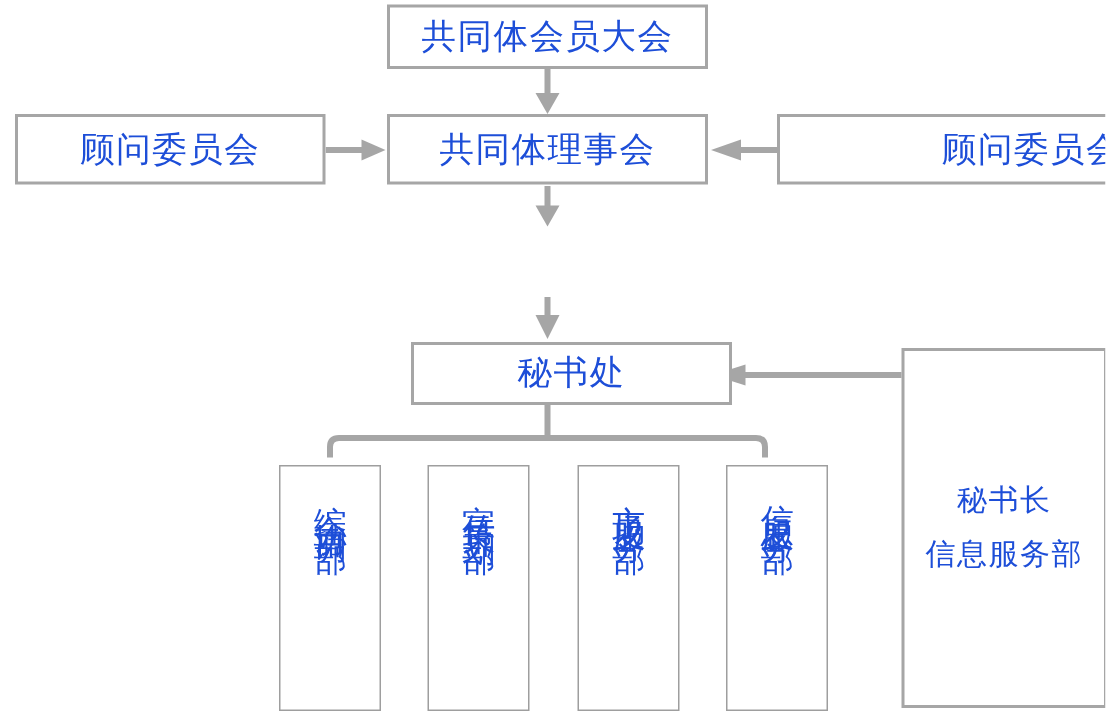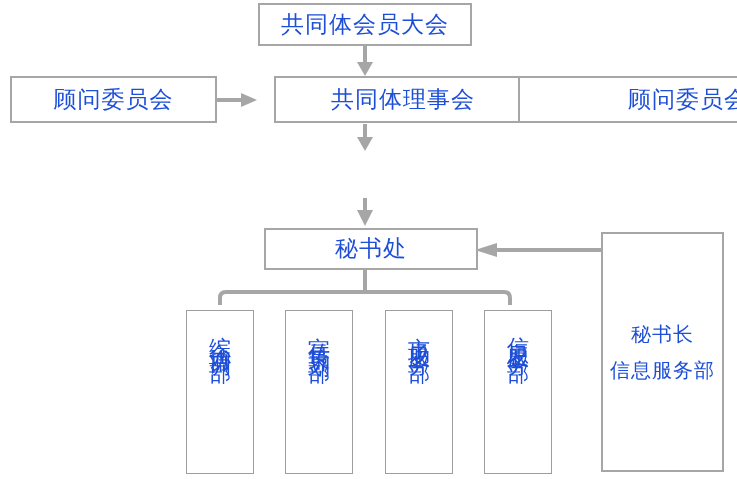--- a/index.html
+++ b/index.html
@@ -125,34 +125,34 @@
   </svg>
 
   <div class="node" style="left:258px; top:3px; width:214px; height:43px;">
     <span class="label">共同体会员大会</span>
   </div>
 
   <div class="node" style="left:10px; top:76px; width:207px; height:47px;">
     <span class="label">顾问委员会</span>
   </div>
 
-  <div class="node" style="left:274px; top:76px; width:258px; height:47px;">
+  <div class="node" style="left:258px; top:76px; width:214px; height:47px;">
     <span class="label">共同体理事会</span>
   </div>
 
   <div class="node" style="left:518px; top:76px; width:232px; height:47px;justify-content:flex-end;">
     <span class="label">顾问委员会</span>
   </div>
 
 
-  <div class="node" style="left:264px; top:228px; width:214px; height:42px;">
+  <div class="node" style="left:274px; top:228px; width:214px; height:42px;">
     <span class="label">秘书处</span>
   </div>
 
-  <div class="node stacked" style="left:601px; top:232px; width:123px; height:240px;">
+  <div class="node stacked" style="left:601px; top:232px; width:137px; height:240px;">
     <span class="label">秘书长</span>
     <span class="label">信息服务部</span>
   </div>
 
   <div class="node thin vertical" style="left:186px; top:310px; width:68px; height:164px;">
     <span class="label">综合协调部</span>
   </div>
 
   <div class="node thin vertical" style="left:285px; top:310px; width:68px; height:164px;">
     <span class="label">宣传策划部</span>

